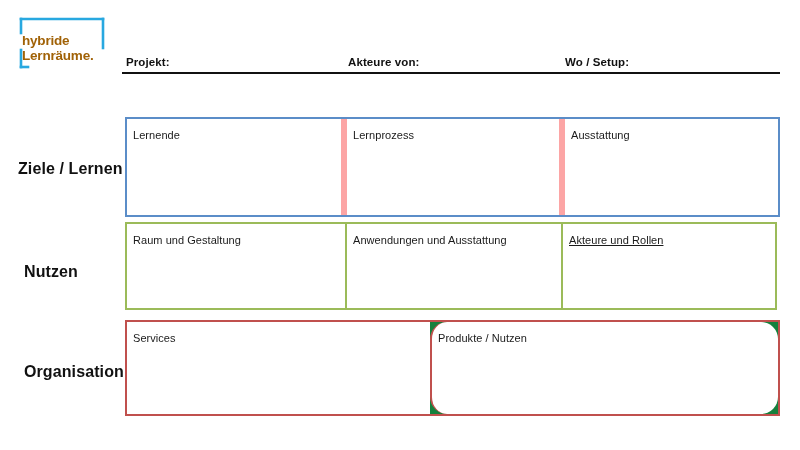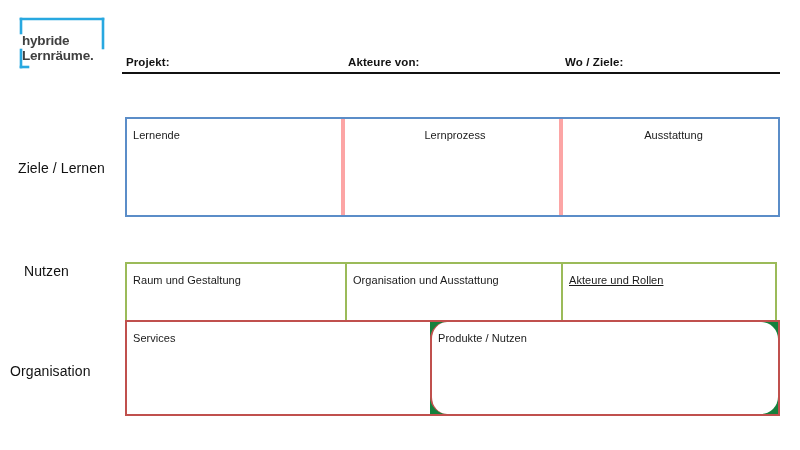--- a/index.html
+++ b/index.html
@@ -44,21 +44,21 @@
     left: 4px;
     top: 16px;
     width: 84px;
     line-height: 15px;
     font-size: 13.5px;
     font-weight: bold;
     letter-spacing: -0.2px;
   }
   #logo-text .l1, #logo-text .l2 {
     display: block;
-    color: #404040;
+    color: #a16207;
     white-space: nowrap;
   }
 
   
   .hdr-label {
     position: absolute;
     font-size: 11.5px;
     font-weight: bold;
     color: #111111;
     letter-spacing: 0.1px;
@@ -73,29 +73,29 @@
     left: 122px;
     top: 72px;
     width: 658px;
     height: 2px;
     background: #111111;
   }
 
   
   .row-label {
     position: absolute;
-    font-size: 14px;
-    font-weight: normal;
+    font-size: 16px;
+    font-weight: bold;
     color: #111111;
     white-space: nowrap;
     letter-spacing: 0.1px;
   }
   #label-ziele  { left: 18px; top: 160px; }
   #label-setup  { left: 24px; top: 263px; }
-  #label-organ  { left: 10px; top: 363px; }
+  #label-organ  { left: 24px; top: 363px; }
 
   
   .grid-row {
     position: absolute;
     display: flex;
     box-sizing: border-box;
     background: #15803d;
   }
   .cell {
     position: relative;
@@ -113,33 +113,32 @@
   }
 
   
   #row-ziele {
     left: 125px;
     top: 117px;
     width: 655px;
     height: 100px;
     border: 2px solid #5b8dc8;
   }
-  #row-ziele .cell + .cell { border-left: 4px solid #fca5a5; text-align: center; }
+  #row-ziele .cell + .cell { border-left: 6px solid #fca5a5; }
   #row-ziele .c0 { width: 214px; }
   #row-ziele .c1 { width: 218px; }
   #row-ziele .c2 { flex: 1 1 auto; }
 
   
   #row-setup {
     left: 125px;
     top: 222px;
     width: 652px;
     height: 88px;
     border: 2px solid #9bbb59;
-    margin-top: 40px;
   }
   #row-setup .cell + .cell { border-left: 2px solid #9bbb59; }
   #row-setup .c0 { width: 218px; }
   #row-setup .c1 { width: 216px; }
   #row-setup .c2 { flex: 1 1 auto; text-decoration: underline; }
 
   
   #row-organisation {
     left: 125px;
     top: 320px;
@@ -170,21 +169,21 @@
       <path d="M85 2 V31" stroke="#28a8e0" stroke-width="2.6" fill="none" stroke-linecap="square"></path>
     </svg>
     <div id="logo-text">
       <span class="l1">hybride</span>
       <span class="l2">Lernräume.</span>
     </div>
   </div>
 
   <div class="hdr-label" id="hdr-projekt">Projekt:</div>
   <div class="hdr-label" id="hdr-erstellt">Akteure von:</div>
-  <div class="hdr-label" id="hdr-wowann">Wo / Ziele:</div>
+  <div class="hdr-label" id="hdr-wowann">Wo / Setup:</div>
   <div id="hdr-rule"></div>
 
   <div class="row-label" id="label-ziele">Ziele / Lernen</div>
   <div class="row-label" id="label-setup">Nutzen</div>
   <div class="row-label" id="label-organ">Organisation</div>
 
   <div class="grid-row" id="row-ziele">
     <div class="cell c0">
       <span class="cell-label">Lernende</span>
     </div>
@@ -194,21 +193,21 @@
     <div class="cell c2">
       <span class="cell-label">Ausstattung</span>
     </div>
   </div>
 
   <div class="grid-row" id="row-setup">
     <div class="cell c0">
       <span class="cell-label">Raum und Gestaltung</span>
     </div>
     <div class="cell c1">
-      <span class="cell-label">Organisation und Ausstattung</span>
+      <span class="cell-label">Anwendungen und Ausstattung</span>
     </div>
     <div class="cell c2">
       <span class="cell-label">Akteure und Rollen</span>
     </div>
   </div>
 
   <div class="grid-row" id="row-organisation">
     <div class="cell c0">
       <span class="cell-label">Services</span>
     </div>

